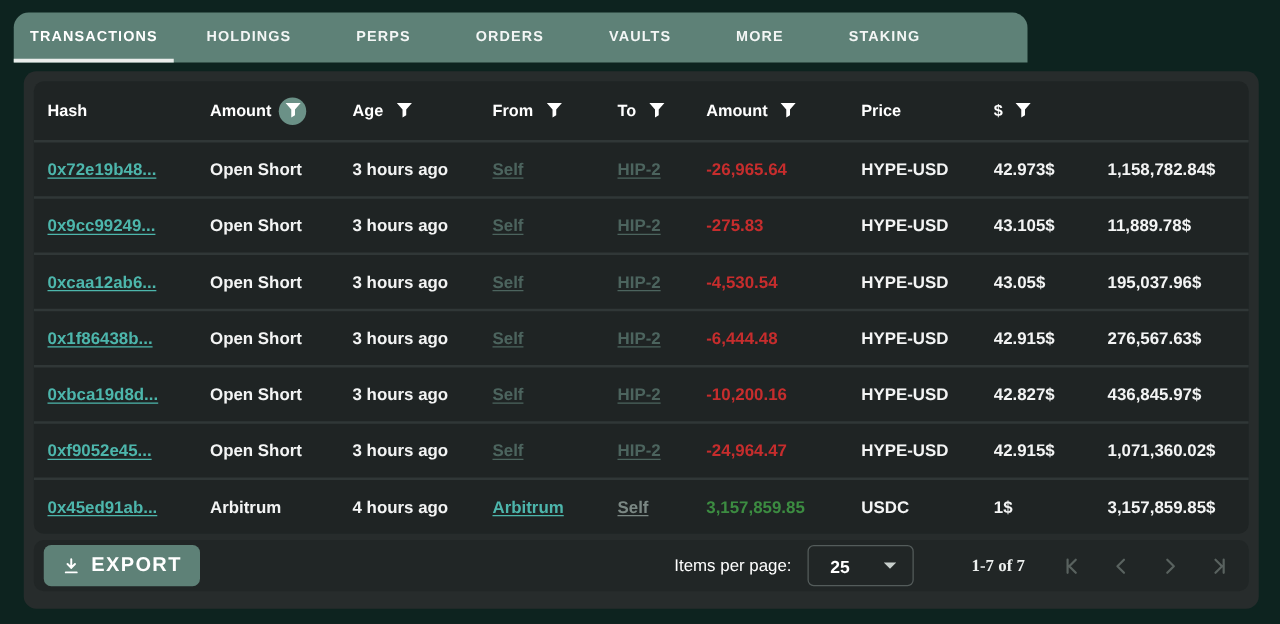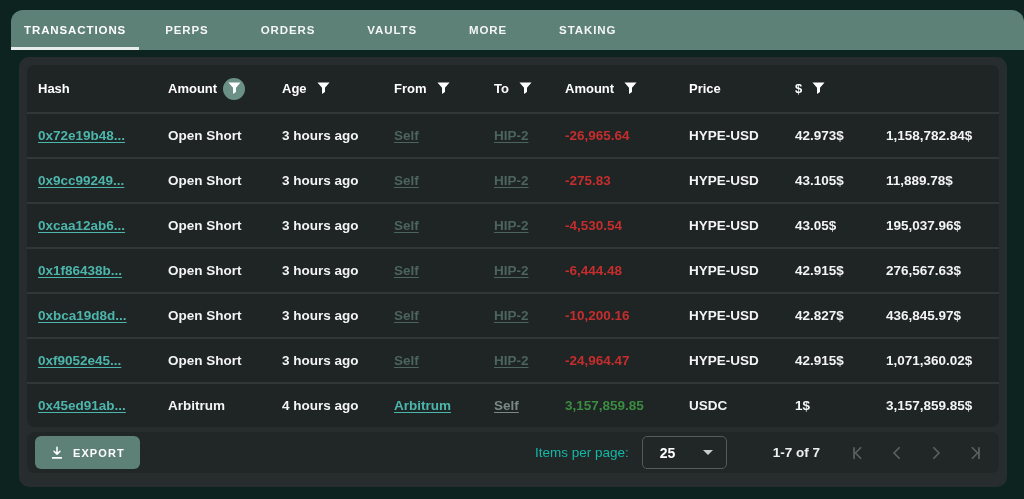--- a/index.html
+++ b/index.html
@@ -3,21 +3,21 @@
 <meta charset="utf-8">
 <style>
   html,body{margin:0;padding:0;}
   body{
     position:relative;width:1024px;height:499px;overflow:hidden;
     background:#0d231f;font-family:"Liberation Sans",sans-serif;
     -webkit-font-smoothing:antialiased;
   }
   
   .tab-bar{
-    position:absolute;left:11px;top:10px;width:1013px;height:40px;
+    position:absolute;left:11px;top:10px;width:811px;height:40px;
     background:#5e8177;border-radius:12px 12px 0 0;
     display:flex;align-items:stretch;
   }
   .tab{
     display:flex;align-items:center;padding:0 26px;position:relative;
     color:rgba(255,255,255,.93);font-size:11.5px;font-weight:bold;
     letter-spacing:.9px;cursor:pointer;white-space:nowrap;
   }
   .tab:first-child{padding:0 13px;}
   .tab.active{color:#ffffff;}
@@ -53,46 +53,47 @@
   .amt.negative{color:#c62d2d;}
   .amt.positive{color:#3c8c41;}
   
   .footer{
     margin:5px 8px 0;height:41px;background:#212626;border-radius:8px;
     display:flex;align-items:center;
   }
   .export-btn{
     margin-left:8px;height:33px;padding:0 15px;border:none;cursor:pointer;
     background:#5e8177;border-radius:6px;color:#fff;font-family:inherit;
-    font-size:11px;font-weight:bold;letter-spacing:1.1px;
+    font-size:16px;font-weight:bold;letter-spacing:1.1px;
     display:inline-flex;align-items:center;gap:9px;
   }
   .pager{margin-left:auto;display:flex;align-items:center;margin-right:16px;}
-  .ipp-label{color:#14b8a6;font-size:13.5px;margin-right:13px;margin-left:16px;}
+  .ipp-label{color:#ffffff;font-size:13.5px;margin-right:13px;margin-left:16px;}
   .pagesize{
     width:85px;height:33px;box-sizing:border-box;margin-right:46px;
     border:1.5px solid #545c5b;border-radius:5px;cursor:pointer;
     display:flex;align-items:center;justify-content:space-between;
     padding:0 13px 0 17px;color:#fff;font-size:14px;font-weight:bold;
   }
   .caret{
     width:0;height:0;border-left:5px solid transparent;
     border-right:5px solid transparent;border-top:5px solid #c7cecb;
   }
-  .range{color:#eef1f0;font-size:13.5px;font-weight:bold;margin-right:30px;}
+  .range{color:#eef1f0;font-size:13.5px;font-weight:bold;margin-right:30px;font-family:Liberation Serif, serif;}
   .pgbtns{display:flex;align-items:center;gap:23px;}
   .pg{width:16px;height:16px;display:flex;align-items:center;justify-content:center;color:#59625f;cursor:default;}
   .pg svg{stroke:currentColor;fill:none;stroke-width:2;stroke-linecap:round;stroke-linejoin:round;}
   .dl{display:inline-flex;}
 </style>
 </head>
 <body>
 
 <div class="tab-bar">
     <div class="tab active">TRANSACTIONS</div>
+    <div class="tab">HOLDINGS</div>
     <div class="tab">PERPS</div>
     <div class="tab">ORDERS</div>
     <div class="tab">VAULTS</div>
     <div class="tab">MORE</div>
     <div class="tab">STAKING</div>
   </div>
 
 <div class="panel">
   <div class="table">
     <div class="hrow">

